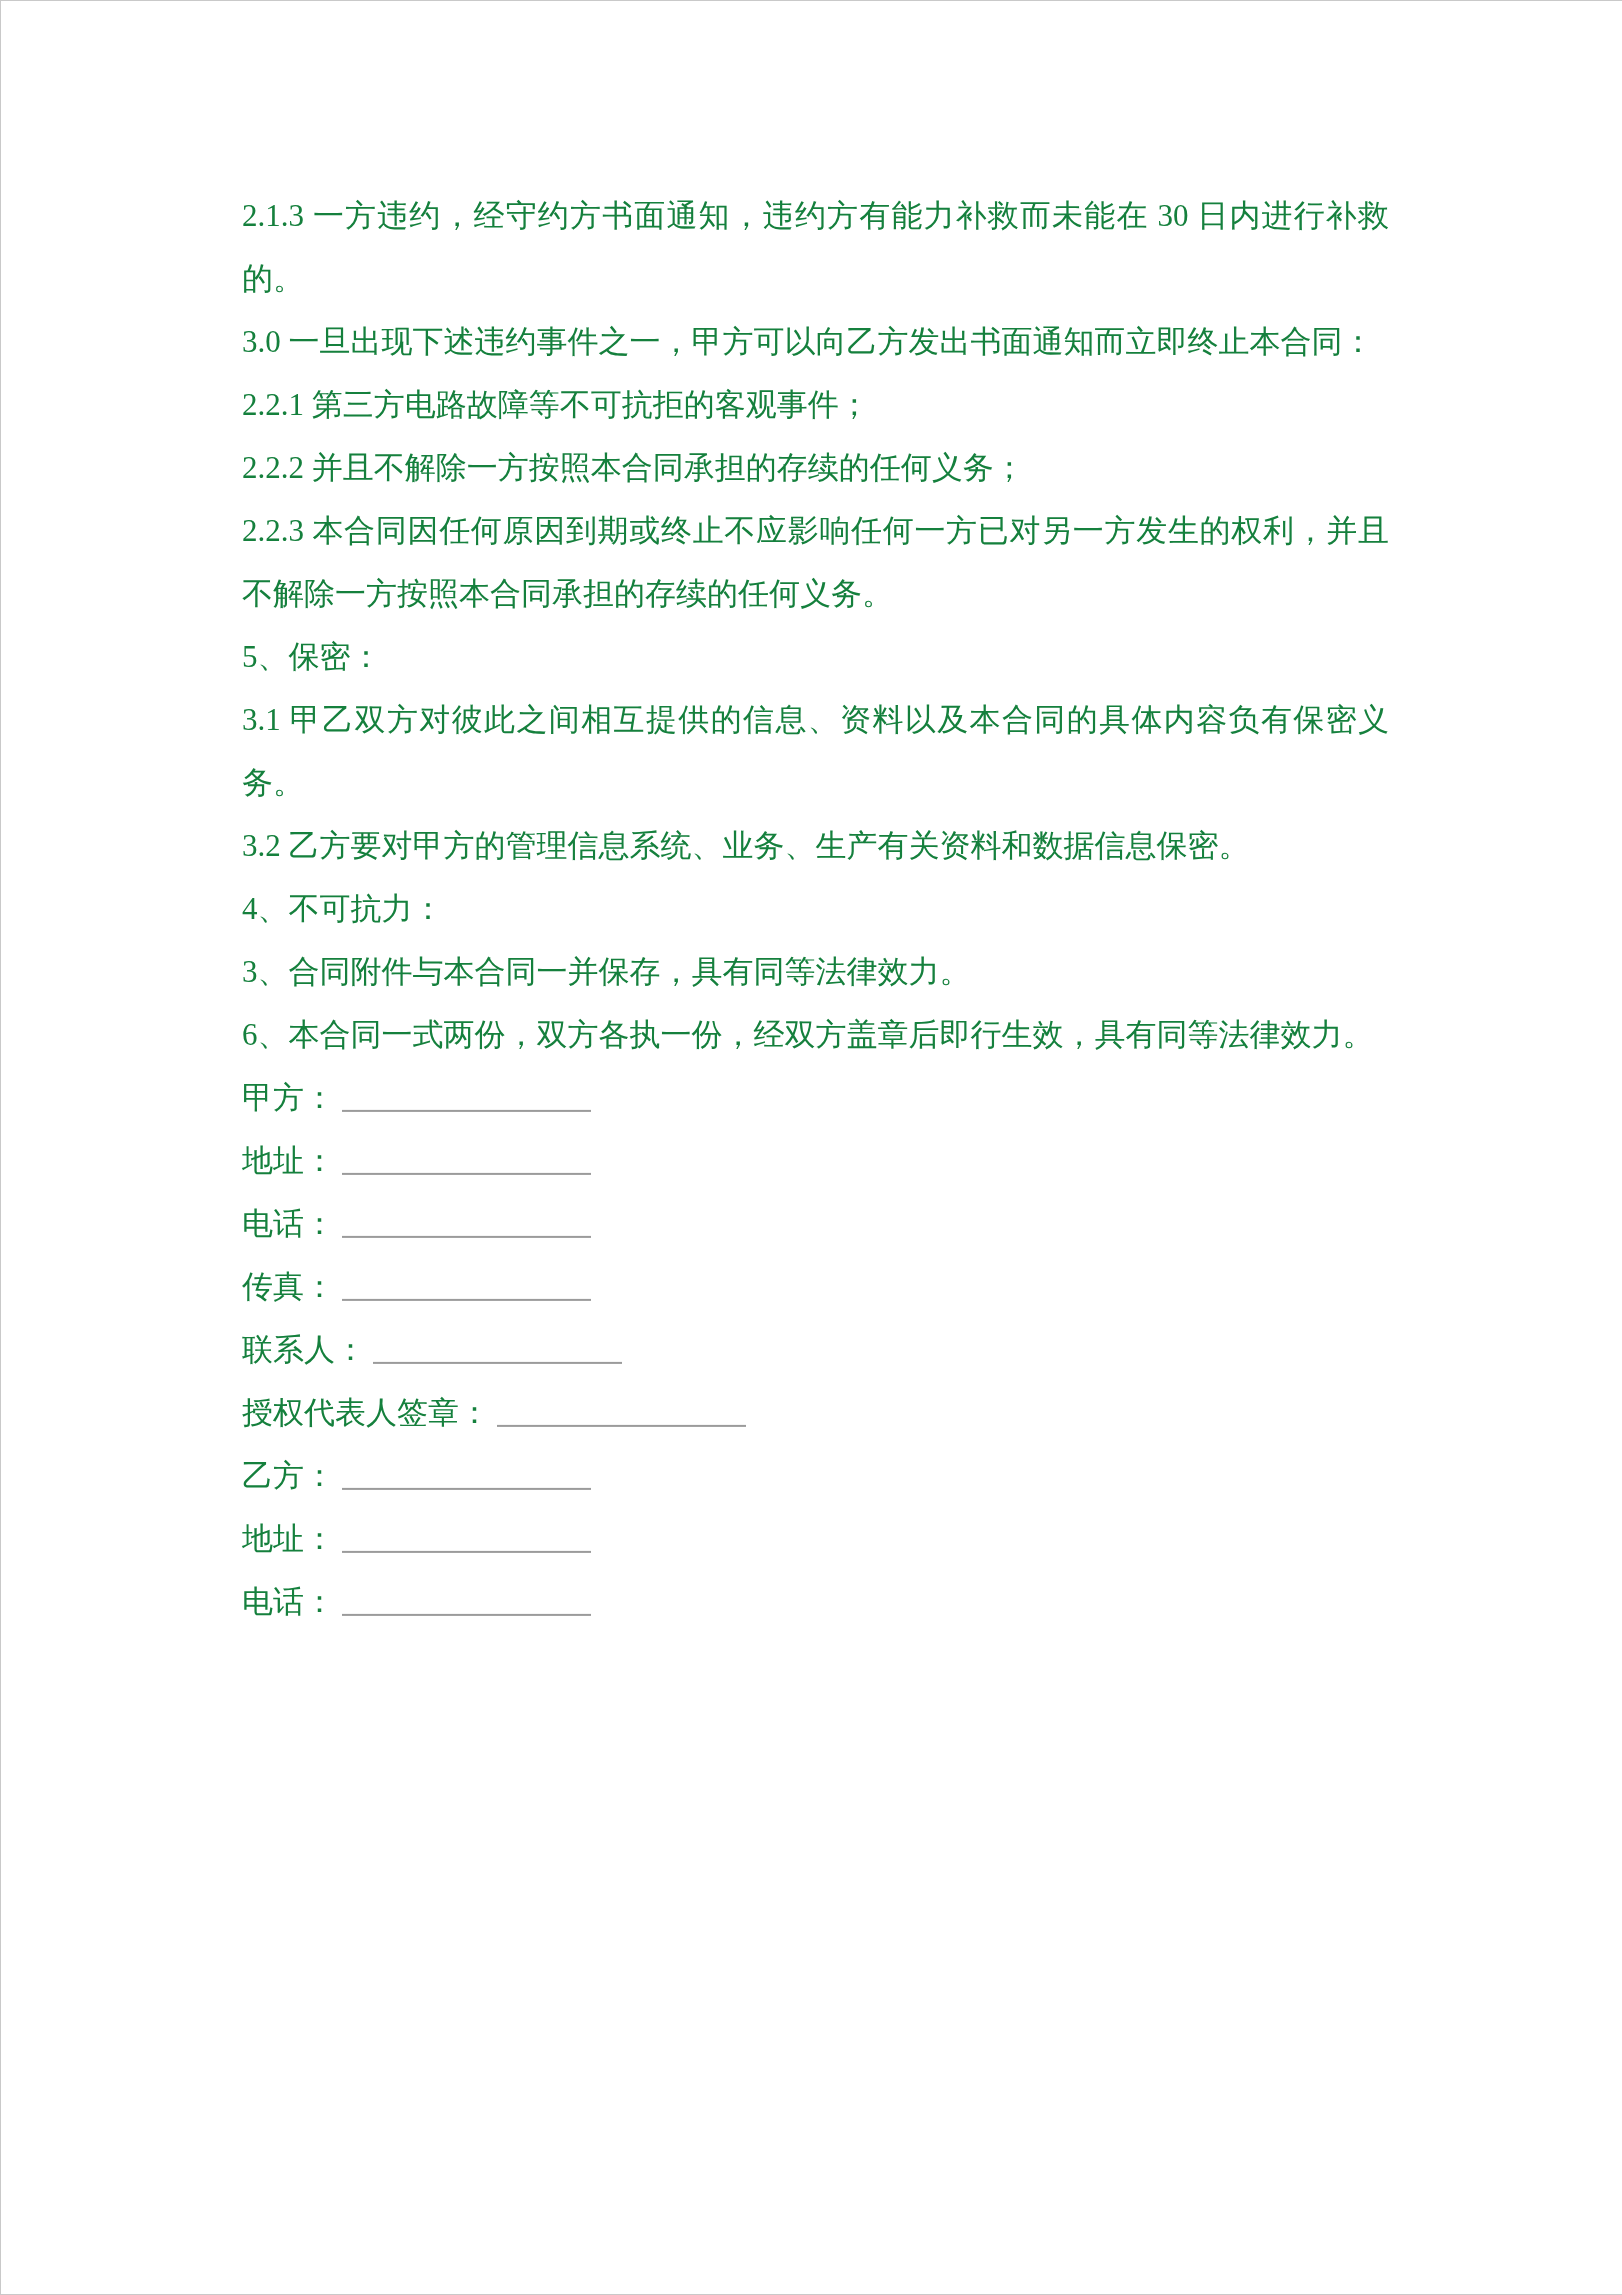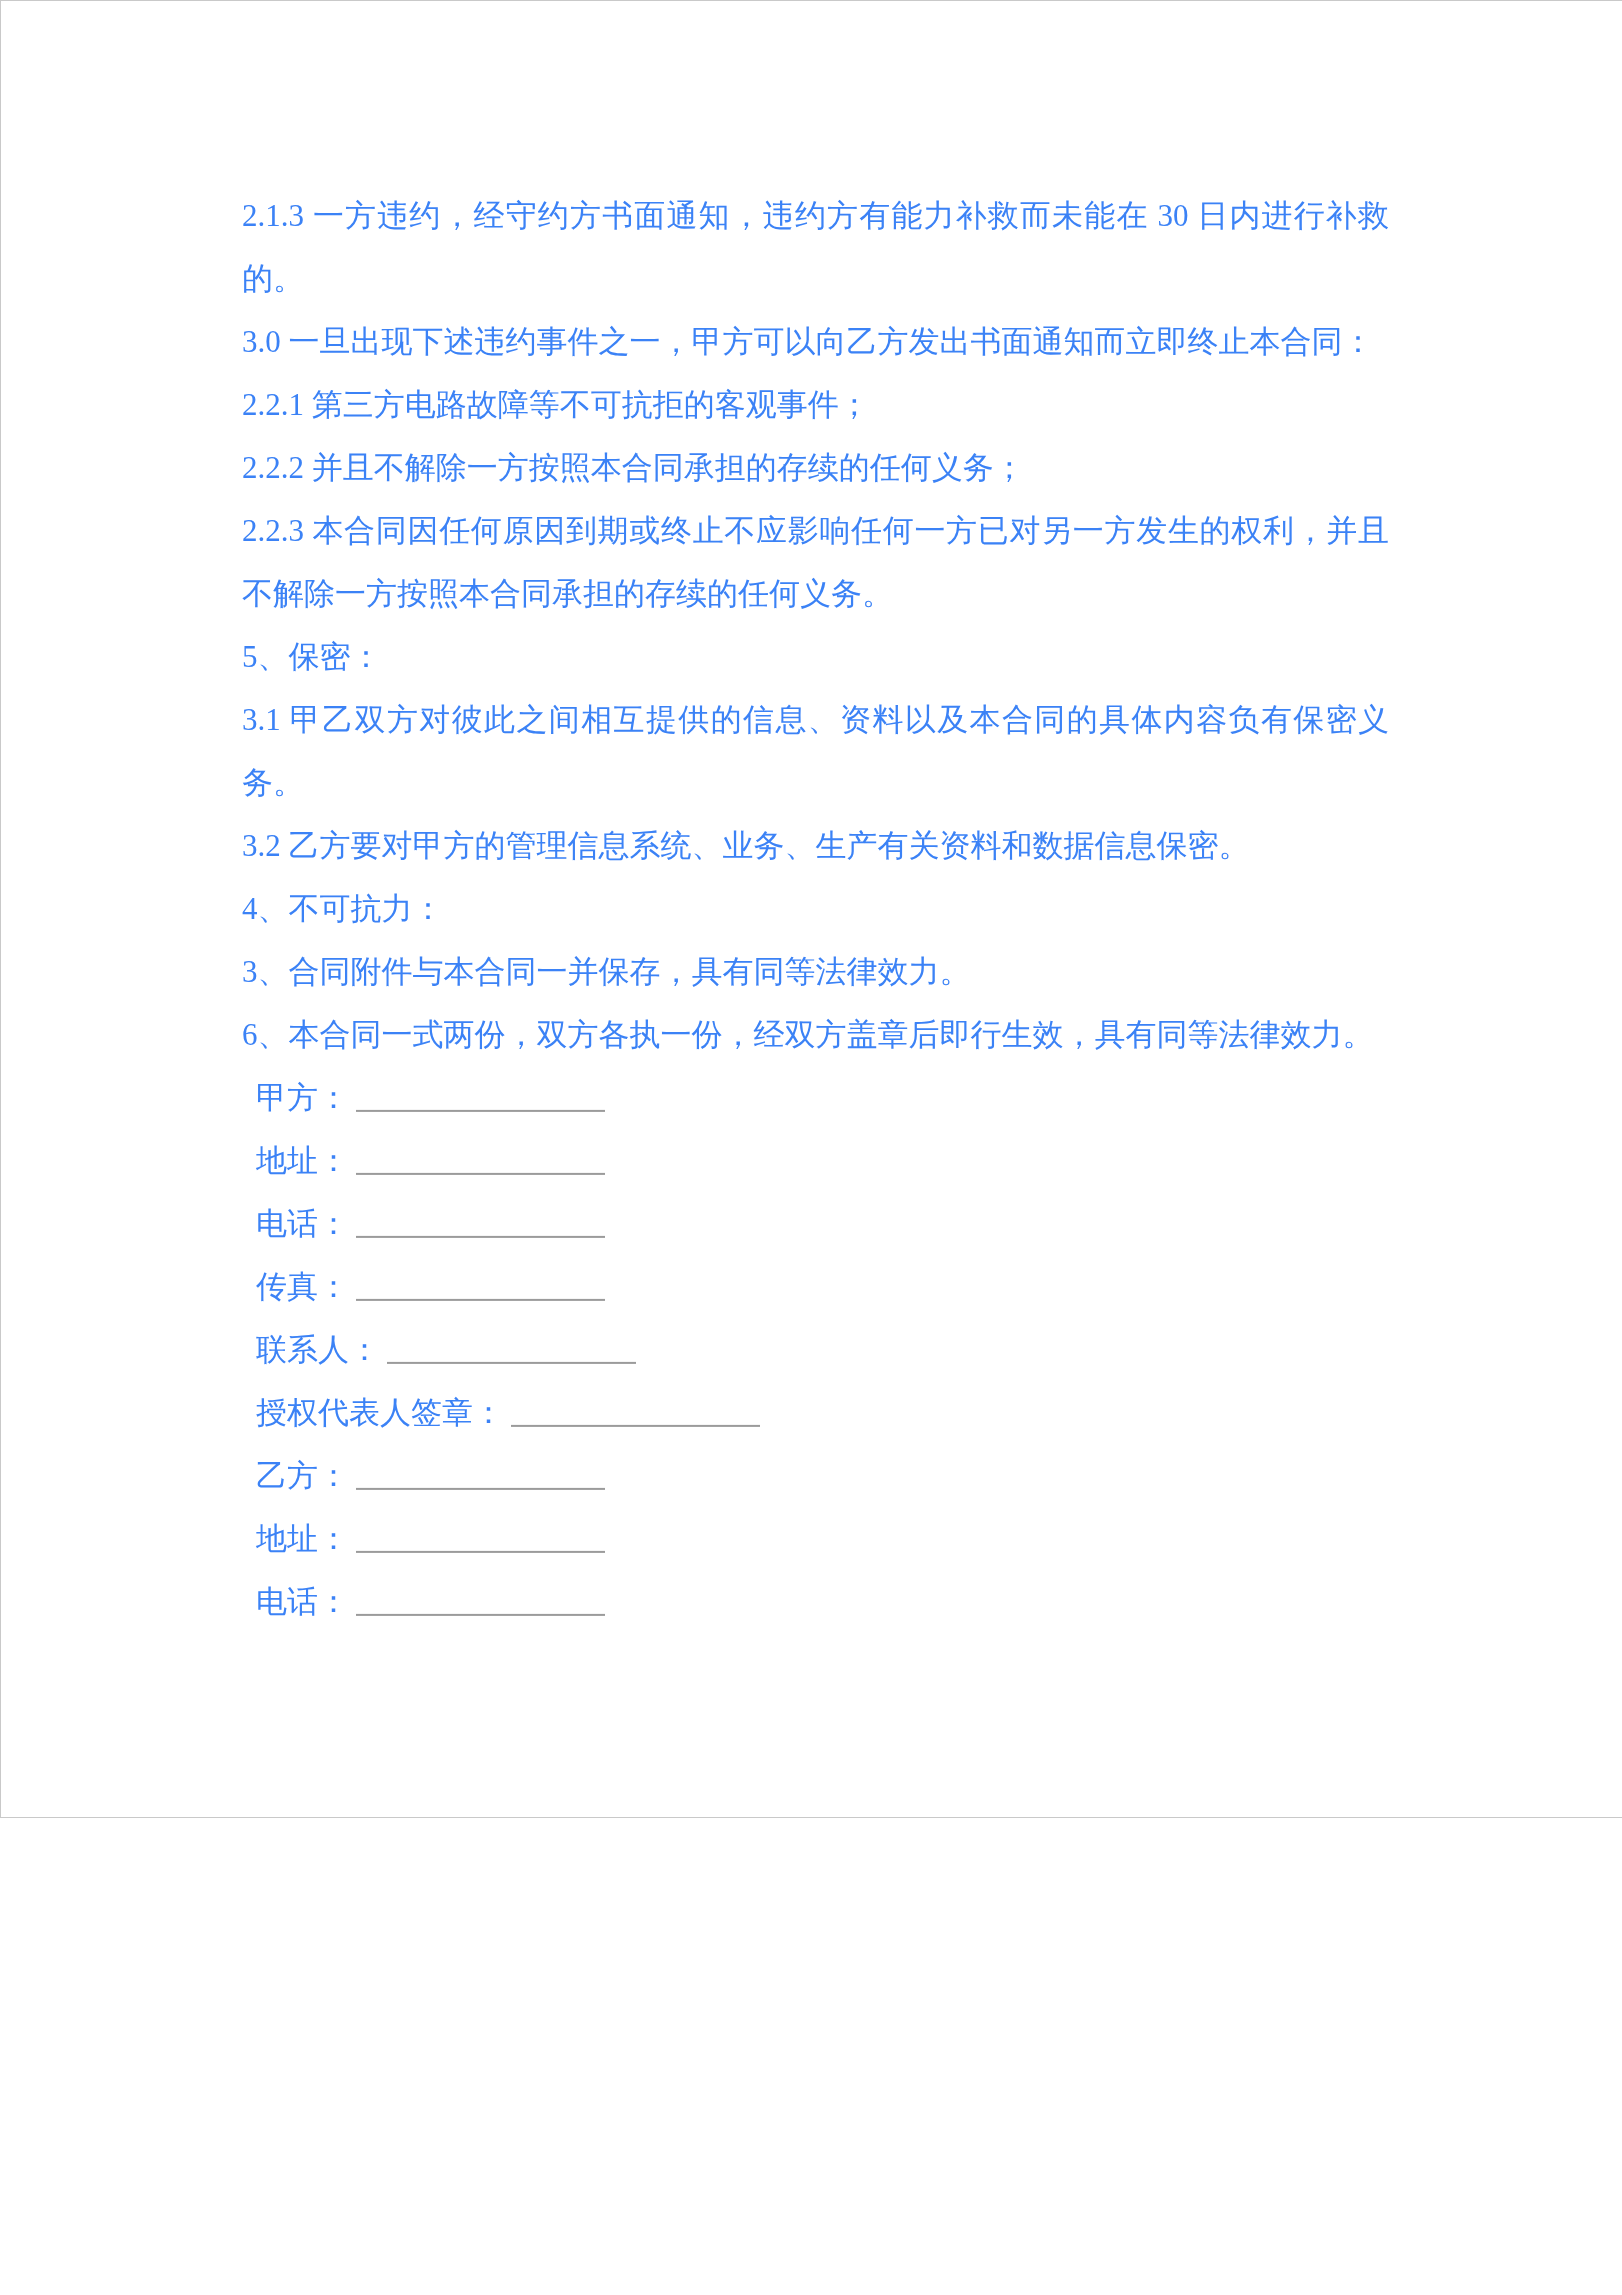--- a/index.html
+++ b/index.html
@@ -3,44 +3,43 @@
 <meta charset="utf-8">
 <style>
   html, body {
     margin: 0;
     padding: 0;
     background: #ffffff;
   }
   .page {
     position: relative;
     width: 1623px;
-    height: 1818px;
+    height: 2295px;
     background: #ffffff;
     box-sizing: border-box;
     border: 1.3px solid #c9c9c9;
     padding: 183px 233px 0 241px;
     font-family: "Liberation Serif", "DejaVu Serif", serif;
     font-size: 31px;
     line-height: 63px;
-    color: #3b82f6;
+    color: #15803d;
     overflow: hidden;
   }
   .para {
     margin: 0;
     text-align: justify;
     text-justify: inter-ideograph;
     word-break: break-all;
   }
   .sig-row {
     margin: 0;
     white-space: nowrap;
   }
   .sig-label {
     display: inline-block;
-    margin-left: 14px;
   }
   .sig-line {
     display: inline-block;
     width: 249px;
     height: 26px;
     border-bottom: 2px solid #9b9b9b;
     margin-left: 6.5px;
     transform: translateY(3.9px);
   }
 </style>

